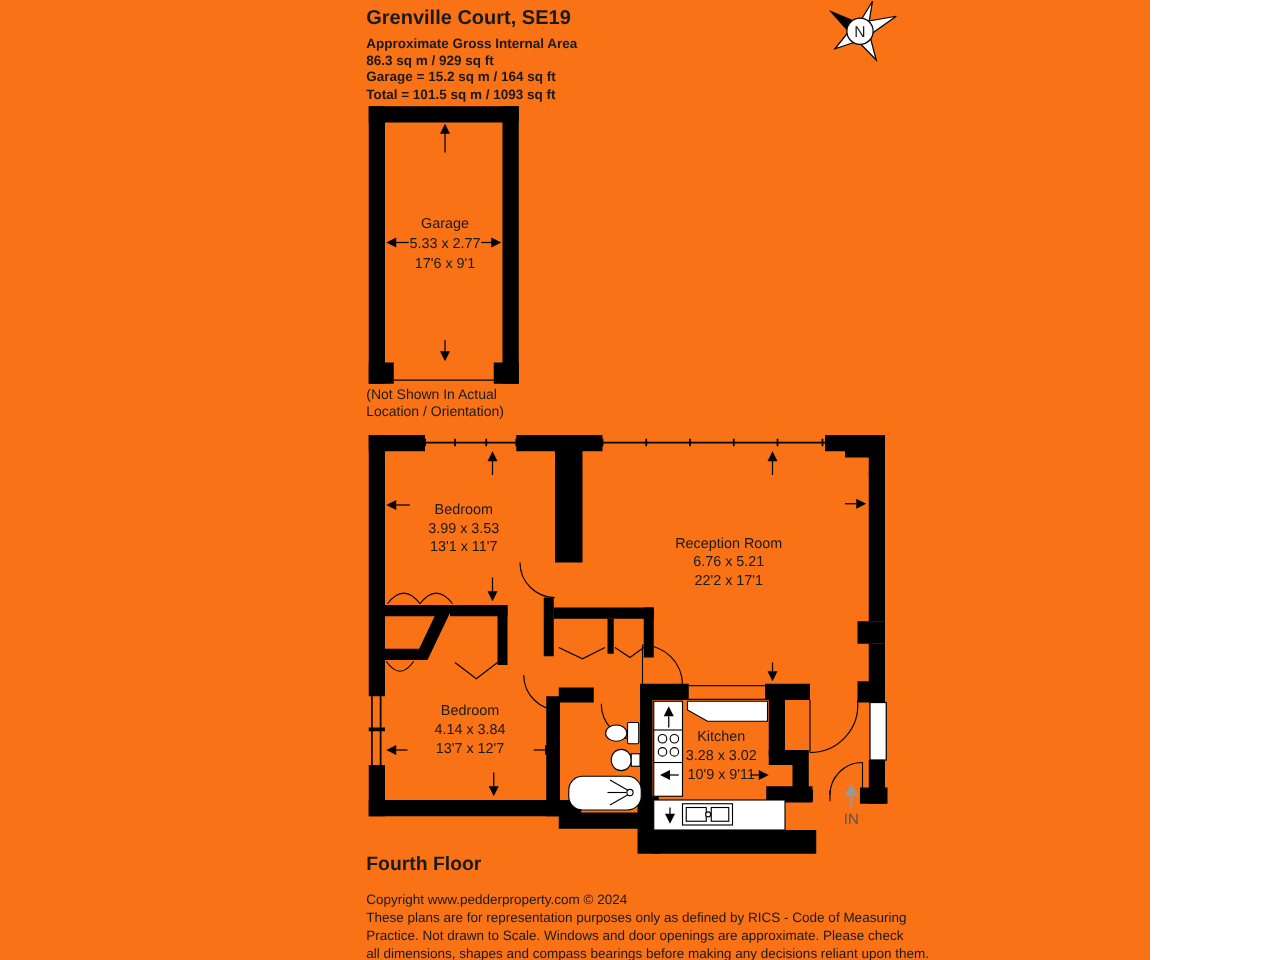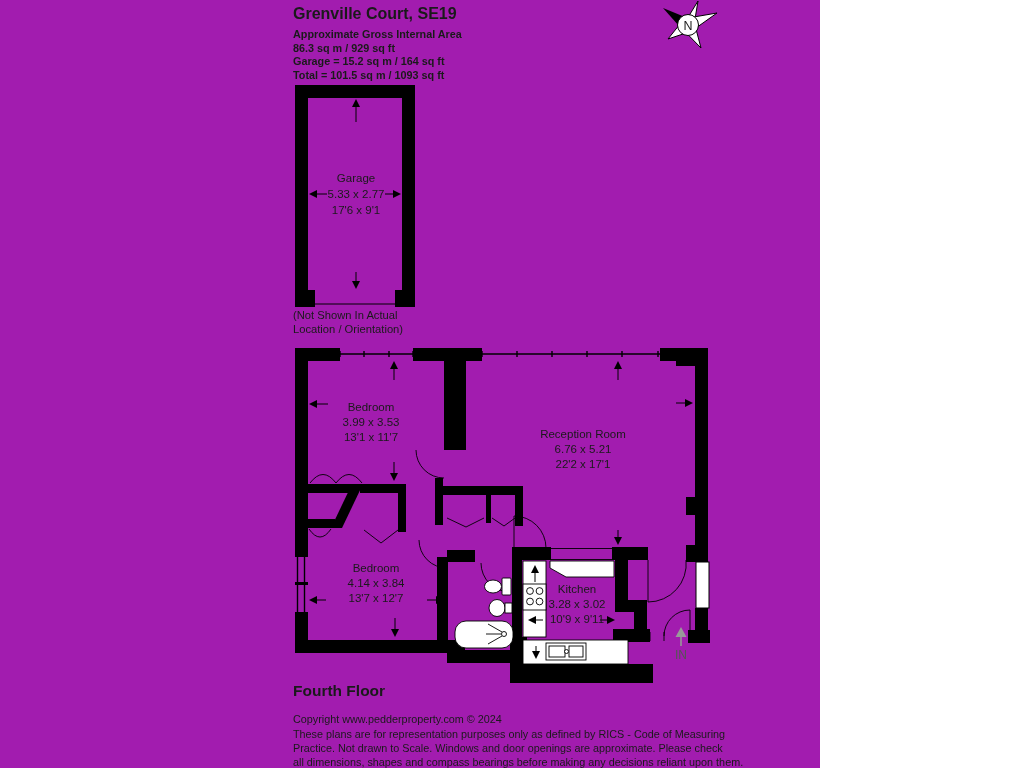--- a/index.html
+++ b/index.html
@@ -1,16 +1,16 @@
 <!DOCTYPE html>
 <html><head>
 <meta charset="utf-8">
 <style>
   html,body{margin:0;padding:0;background:#fff;}
-  .page{position:relative;width:820px;height:768px;background:#a21caf;overflow:hidden;
+  .page{position:relative;width:920px;height:768px;background:#f97316;overflow:hidden;
         font-family:"Liberation Sans", sans-serif;text-align:center;}
   svg{display:block;}
   text{font-family:"Liberation Sans", sans-serif;fill:#1a1a1a;}
   .t-title{font-size:16px;font-weight:bold;}
   .t-area{font-size:10.8px;font-weight:bold;}
   .t-room{font-size:11.5px;text-anchor:middle;}
   .t-note{font-size:11.2px;}
   .t-floor{font-size:15.5px;font-weight:bold;}
   .t-footer{font-size:10.8px;}
   .t-in{font-size:12px;fill:#555;text-anchor:middle;}

